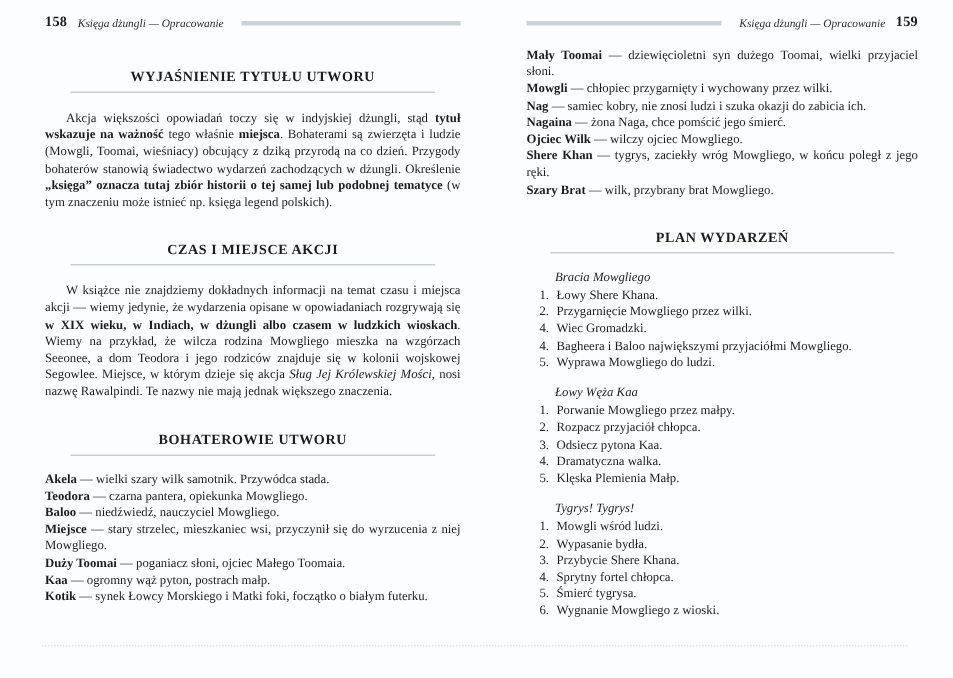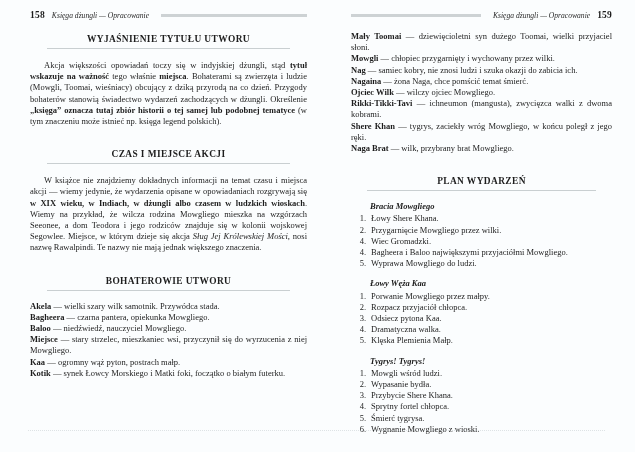--- a/index.html
+++ b/index.html
@@ -57,21 +57,21 @@
   .section-heading {
     text-align: center;
     font-weight: bold;
     font-size: 9.4px;
     letter-spacing: 0.4px;
     width: 88%;
     margin: 0 auto;
     padding-bottom: 4px;
     border-bottom: 1px solid #c9cfd1;
   }
-  .h-space-1 { margin-top: 13px; }
+  .h-space-1 { margin-top: 26px; }
   .h-space-2 { margin-top: 22px; }
 
   
   .para {
     font-size: 8.5px;
     line-height: 11.2px;
     text-align: justify;
     text-indent: 14px;
     margin: 0;
   }
@@ -84,21 +84,21 @@
   .char-entry {
     font-size: 8.5px;
     line-height: 11.2px;
     text-align: justify;
     margin: 0;
   }
   .char-entry .char-name { font-weight: bold; }
 
   
   .plan-subsection-title {
-    font-weight: bold;
+    font-weight: normal;
     font-style: italic;
     font-size: 8.5px;
     line-height: 11.2px;
     margin: 9px 0 1px 19px;
   }
   .plan-list { margin: 0; }
   .plan-item {
     display: flex;
     font-size: 8.5px;
     line-height: 11.2px;
@@ -141,26 +141,27 @@
     <div class="section-heading h-space-2">CZAS I MIEJSCE AKCJI</div>
 
     <p class="para para-first"><span>W książce nie znajdziemy dokładnych informacji na temat czasu i miejsca akcji — wiemy jedynie, że wydarzenia opisane w opowiadaniach rozgrywają się </span><span class="b">w XIX wieku, w Indiach, w dżungli albo czasem w ludzkich wioskach</span><span>. Wiemy na przykład, że wilcza rodzina Mowgliego mieszka na wzgórzach Seeonee, a dom Teodora i jego rodziców znajduje się w kolonii wojskowej Segowlee. Miejsce, w którym dzieje się akcja </span><span class="i">Sług Jej Królewskiej Mości</span><span>, nosi nazwę Rawalpindi. Te nazwy nie mają jednak większego znaczenia.</span></p>
 
     <div class="section-heading h-space-2">BOHATEROWIE UTWORU</div>
 
     <div class="char-list">
 
         <p class="char-entry"><span class="char-name">Akela</span> <span>— wielki szary wilk samotnik. Przywódca stada.</span></p>
 
-        <p class="char-entry"><span class="char-name">Bagheera</span> <span>— czarna pantera, opiekunka Mowgliego.</span></p>
+        <p class="char-entry"><span class="char-name">Teodora</span> <span>— czarna pantera, opiekunka Mowgliego.</span></p>
 
         <p class="char-entry"><span class="char-name">Baloo</span> <span>— niedźwiedź, nauczyciel Mowgliego.</span></p>
 
         <p class="char-entry"><span class="char-name">Miejsce</span> <span>— stary strzelec, mieszkaniec wsi, przyczynił się do wyrzucenia z niej Mowgliego.</span></p>
 
+        <p class="char-entry"><span class="char-name">Duży Toomai</span> <span>— poganiacz słoni, ojciec Małego Toomaia.</span></p>
 
         <p class="char-entry"><span class="char-name">Kaa</span> <span>— ogromny wąż pyton, postrach małp.</span></p>
 
         <p class="char-entry"><span class="char-name">Kotik</span> <span>— synek Łowcy Morskiego i Matki foki, foczątko o białym futerku.</span></p>
       </div>
   </div>
 
   <div class="page page-right">
 
     <div class="running-head">
@@ -171,29 +172,28 @@
 
     <div class="char-list">
 
         <p class="char-entry"><span class="char-name">Mały Toomai</span> <span>— dziewięcioletni syn dużego Toomai, wielki przyjaciel słoni.</span></p>
 
 
         <p class="char-entry"><span class="char-name">Mowgli</span> <span>— chłopiec przygarnięty i wychowany przez wilki.</span></p>
 
         <p class="char-entry"><span class="char-name">Nag</span> <span>— samiec kobry, nie znosi ludzi i szuka okazji do zabicia ich.</span></p>
 
-        <p class="char-entry"><span class="char-name">Nagaina</span> <span>— żona Naga, chce pomścić temat śmierć.</span></p>
+        <p class="char-entry"><span class="char-name">Nagaina</span> <span>— żona Naga, chce pomścić jego śmierć.</span></p>
 
         <p class="char-entry"><span class="char-name">Ojciec Wilk</span> <span>— wilczy ojciec Mowgliego.</span></p>
 
-        <p class="char-entry"><span class="char-name">Rikki-Tikki-Tavi</span> <span>— ichneumon (mangusta), zwycięzca walki z dwoma kobrami.</span></p>
 
         <p class="char-entry"><span class="char-name">Shere Khan</span> <span>— tygrys, zaciekły wróg Mowgliego, w końcu poległ z jego ręki.</span></p>
 
-        <p class="char-entry"><span class="char-name">Naga Brat</span> <span>— wilk, przybrany brat Mowgliego.</span></p>
+        <p class="char-entry"><span class="char-name">Szary Brat</span> <span>— wilk, przybrany brat Mowgliego.</span></p>
 
       </div>
 
     <div class="section-heading h-space-2">PLAN WYDARZEŃ</div>
 
     <div class="plan-list-block">
       <div class="plan-subsection-title">Bracia Mowgliego</div>
       <div class="plan-list">
 
           <div class="plan-item">

